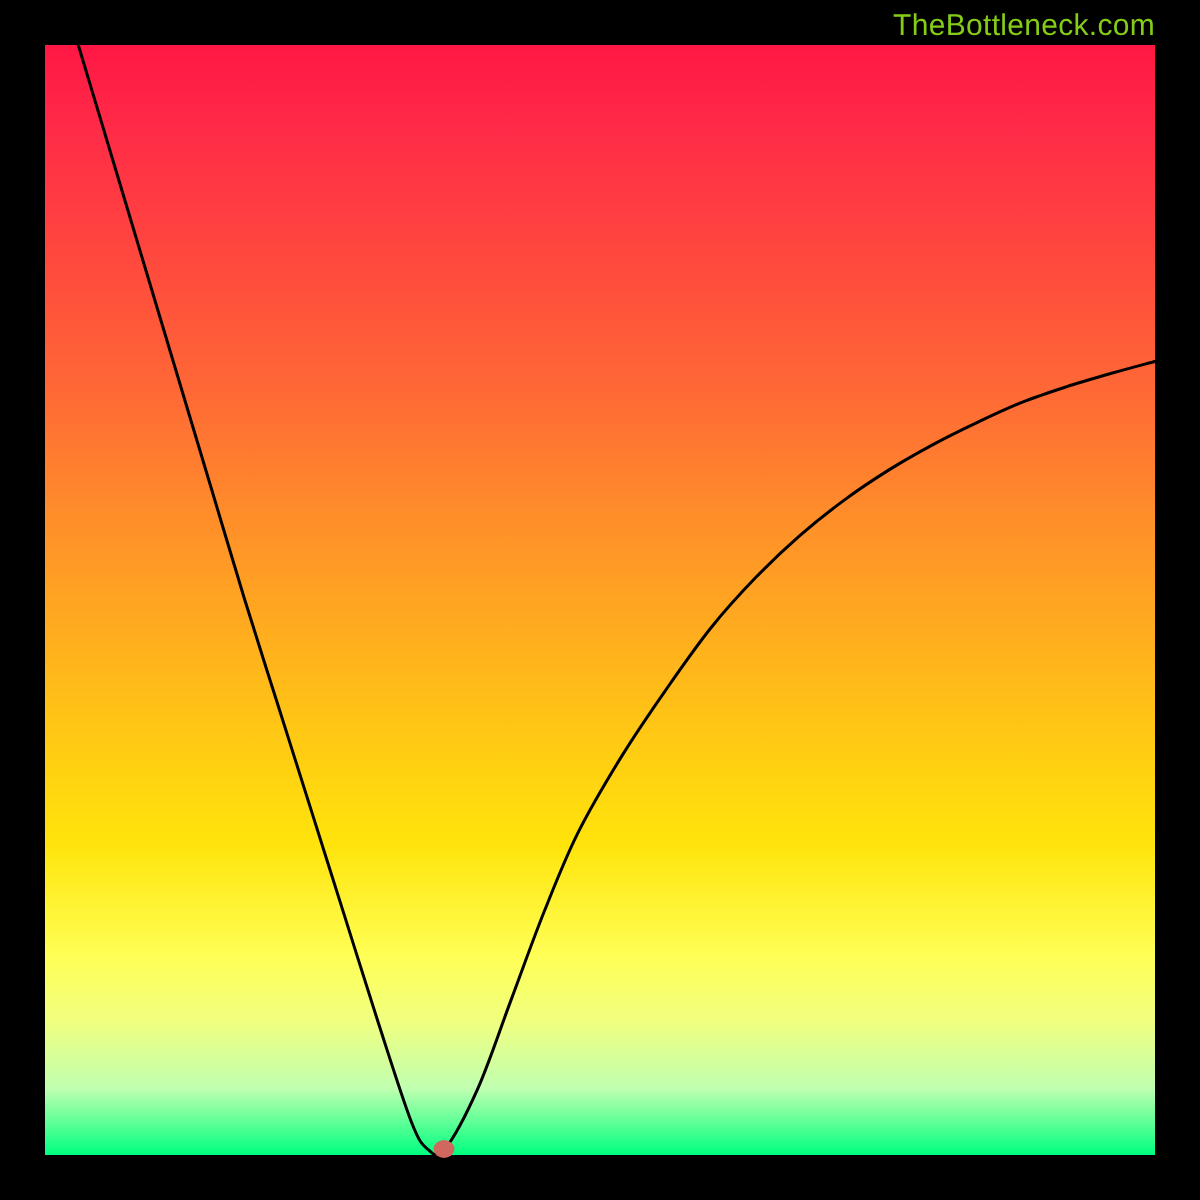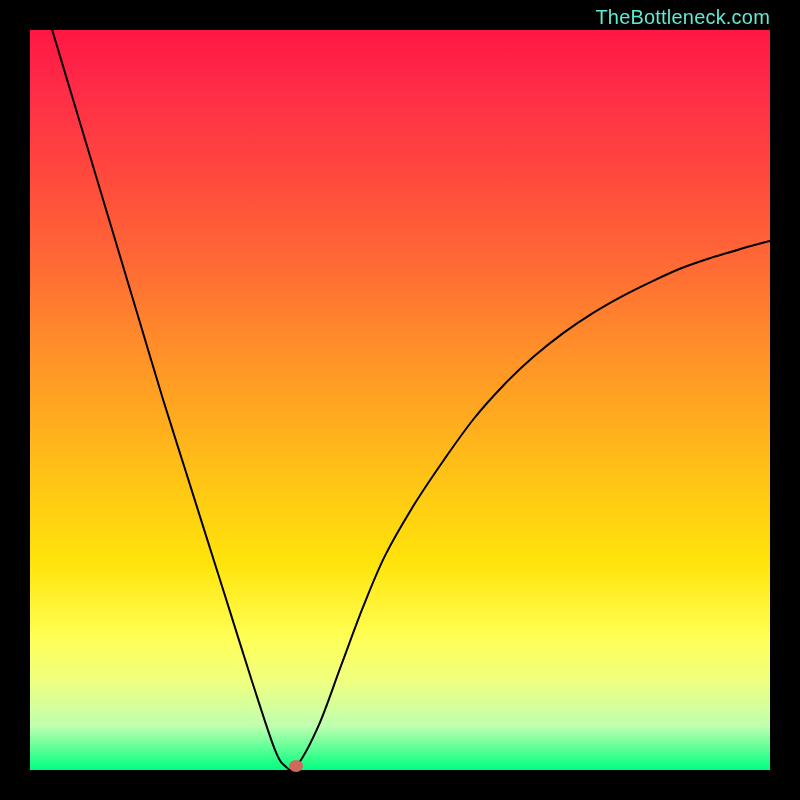--- a/index.html
+++ b/index.html
@@ -45,21 +45,21 @@
     border-radius: 50%;
     transform: translate(-50%, -50%);
   }
   .attribution {
     position: absolute;
     top: 6px;
     right: 30px;
     font-family: Arial, Helvetica, sans-serif;
     font-size: 20px;
     font-weight: 500;
-    color: #5eead4;
+    color: #84cc16;
     letter-spacing: 0.2px;
   }
 </style>
 </head>
 <body>
 
 <div class="frame">
   <div class="attribution">TheBottleneck.com</div>
   <div class="plot-area">
     <svg class="curve-svg" viewBox="0 0 740 740" preserveAspectRatio="none">

